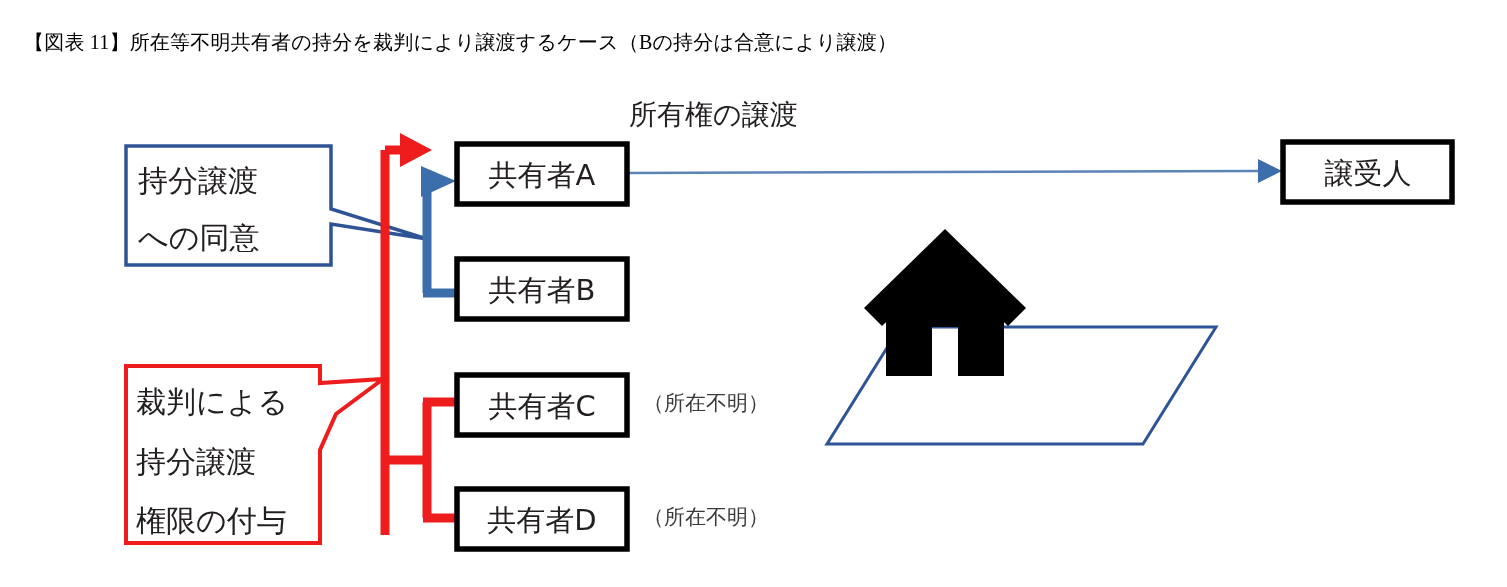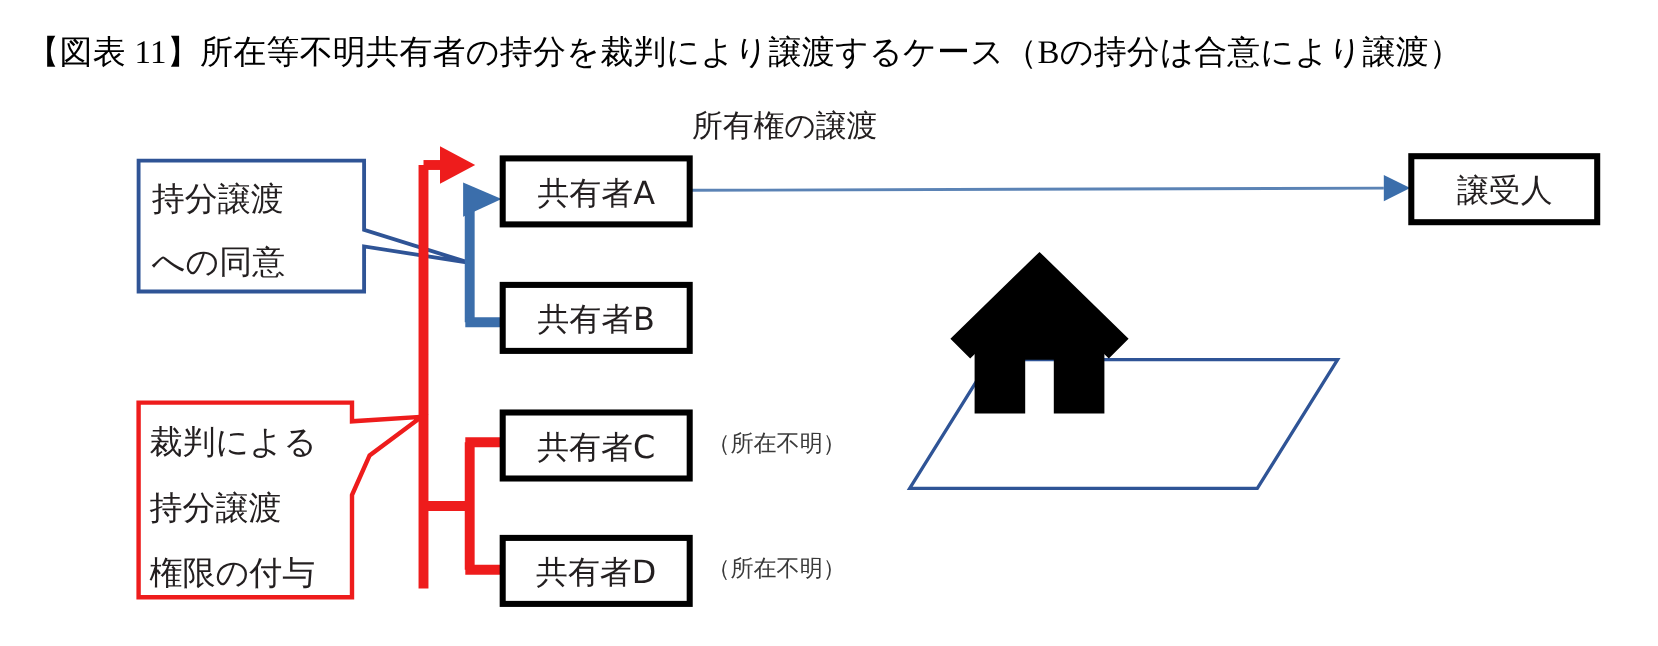--- a/index.html
+++ b/index.html
@@ -18,21 +18,21 @@
     position: relative;
     width: 1507px;
     height: 587px;
     background: #ffffff;
   }
   .figure-title {
     position: absolute;
     left: 24px;
     top: 30px;
     font-family: "Liberation Serif", "DejaVu Serif", serif;
-    font-size: 30px;
+    font-size: 20px;
     line-height: 1.2;
     color: #000000;
     white-space: nowrap;
     letter-spacing: 0.2px;
   }
   #diagram-svg {
     position: absolute;
     left: 0;
     top: 0;
     width: 1507px;

